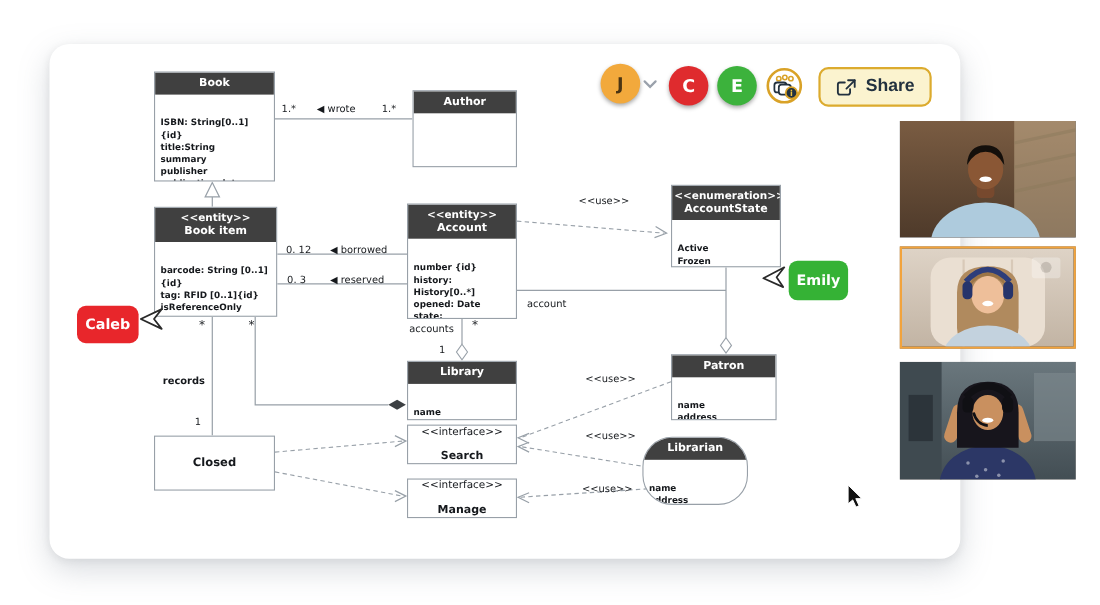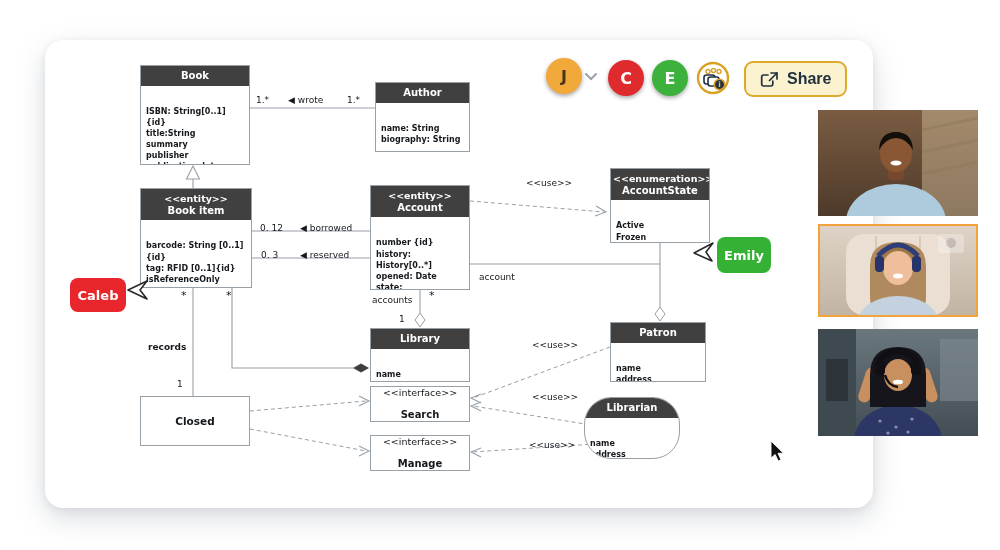--- a/index.html
+++ b/index.html
@@ -100,22 +100,20 @@
 publisher
 publication date
 number of pages
 language</div>
 </div>
 
 <div class="uml-box" style="left:375px;top:82px;width:95px;height:70px;">
   <div class="uml-head">
       <span class="cname">Author</span>
     </div>
-  <div class="uml-attrs">name: String
-biography: String</div>
 </div>
 
 <div class="uml-box" style="left:140px;top:188px;width:112px;height:100px;">
   <div class="uml-head">
     <span class="stereo">&lt;&lt;entity&gt;&gt;</span>
     <span class="cname">Book item</span>
   </div>
   <div class="uml-attrs">barcode: String [0..1]{id}
 tag: RFID [0..1]{id}
 isReferenceOnly</div>

